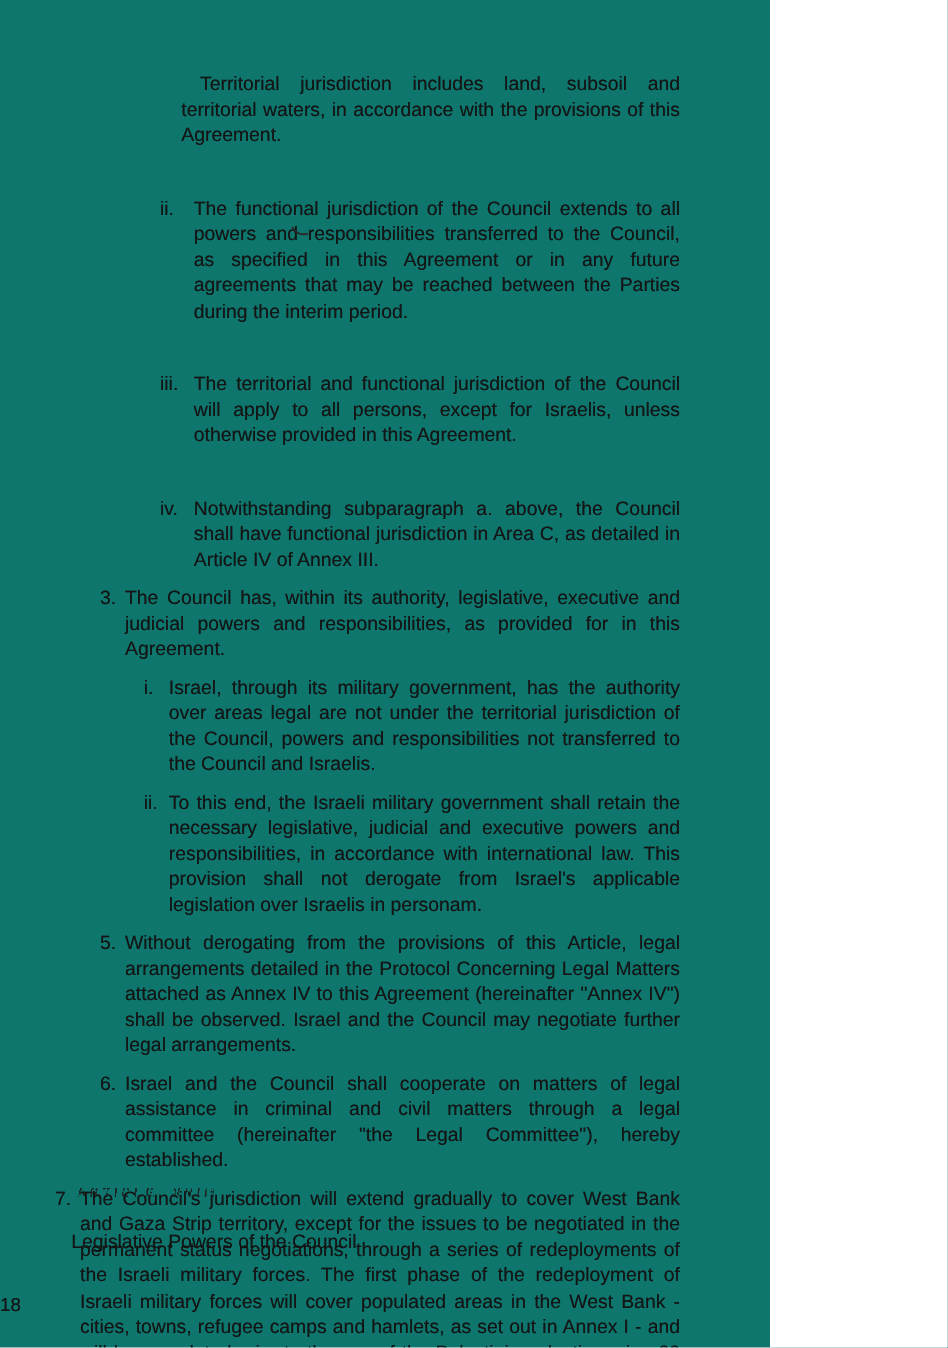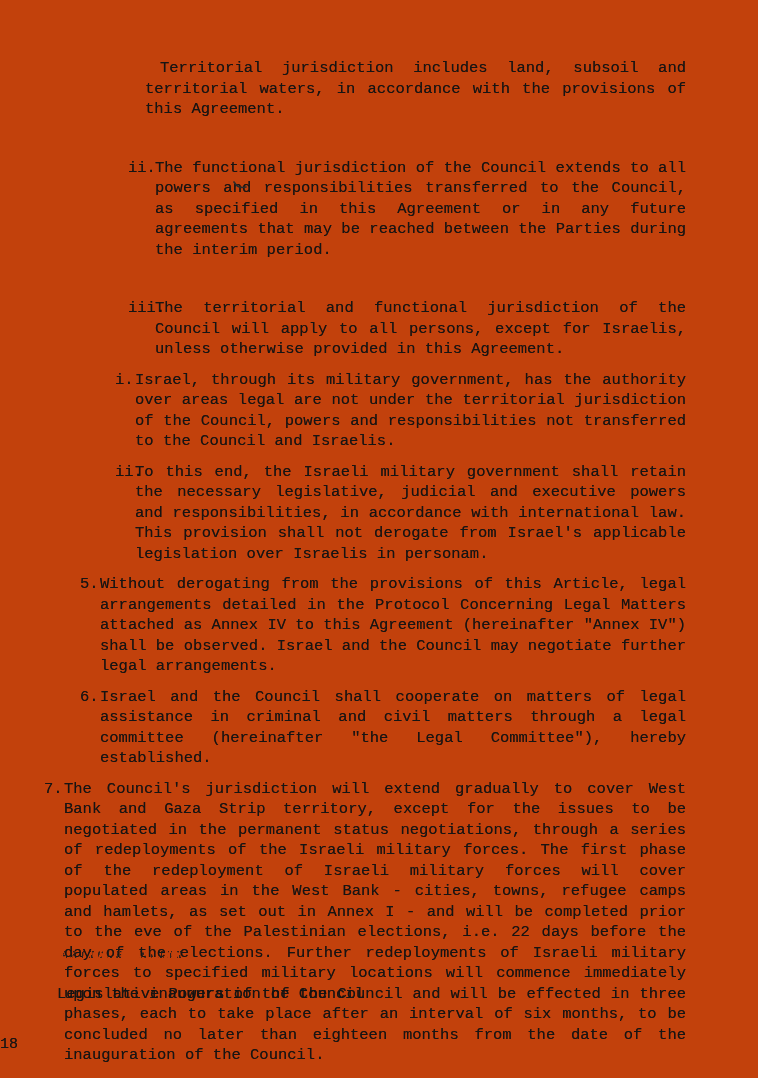--- a/index.html
+++ b/index.html
@@ -1,22 +1,22 @@
 <!DOCTYPE html>
 <html><head>
 <meta charset="utf-8">
 <style>
   html, body { margin: 0; padding: 0; background: #ffffff; }
   .page {
     position: relative;
-    width: 758px;
+    width: 616px;
     height: 1078px;
-    background: #c2410c;
+    background: #0f766e;
     overflow: hidden;
-    font-family: Liberation Mono, monospace;
+    font-family: Liberation Sans, sans-serif;
     color: #151515;
   }
   .content {
     position: absolute;
     top: 58px;
     left: 0;
     right: 72px;
     font-size: 15.5px;
     line-height: 20.5px;
     text-align: justify;
@@ -86,21 +86,23 @@
 <div class="page">
 
   <div class="content">
 
     <p class="blk cont"><span>Territorial jurisdiction includes land, subsoil and territorial waters, in accordance with the provisions of this Agreement.</span></p>
 
     <p class="blk sub"><span class="mk">ii.</span><span>The functional jurisdiction of the Council extends to all powers and responsibilities transferred to the Council, as specified in this Agreement or in any future agreements that may be reached between the Parties during the interim period.</span></p>
 
     <p class="blk sub"><span class="mk">iii.</span><span>The territorial and functional jurisdiction of the Council will apply to all persons, except for Israelis, unless otherwise provided in this Agreement.</span></p>
 
+    <p class="blk sub"><span class="mk">iv.</span><span>Notwithstanding subparagraph a. above, the Council shall have functional jurisdiction in Area C, as detailed in Article IV of Annex III.</span></p>
 
+    <p class="blk num"><span class="mk">3.</span><span>The Council has, within its authority, legislative, executive and judicial powers and responsibilities, as provided for in this Agreement.</span></p>
 
     <p class="blk sub2"><span class="mk">i.</span><span>Israel, through its military government, has the authority over areas legal are not under the territorial jurisdiction of the Council, powers and responsibilities not transferred to the Council and Israelis.</span></p>
 
     <p class="blk sub2"><span class="mk">ii.</span><span>To this end, the Israeli military government shall retain the necessary legislative, judicial and executive powers and responsibilities, in accordance with international law. This provision shall not derogate from Israel's applicable legislation over Israelis in personam.</span></p>
 
 
     <p class="blk num"><span class="mk">5.</span><span>Without derogating from the provisions of this Article, legal arrangements detailed in the Protocol Concerning Legal Matters attached as Annex IV to this Agreement (hereinafter "Annex IV") shall be observed. Israel and the Council may negotiate further legal arrangements.</span></p>
 
     <p class="blk num"><span class="mk">6.</span><span>Israel and the Council shall cooperate on matters of legal assistance in criminal and civil matters through a legal committee (hereinafter "the Legal Committee"), hereby established.</span></p>
 

